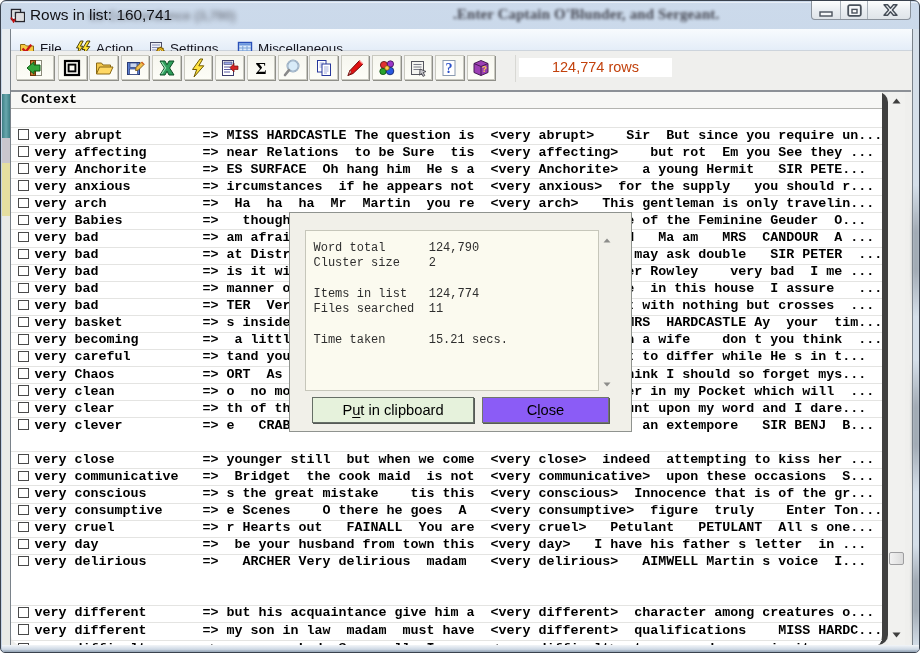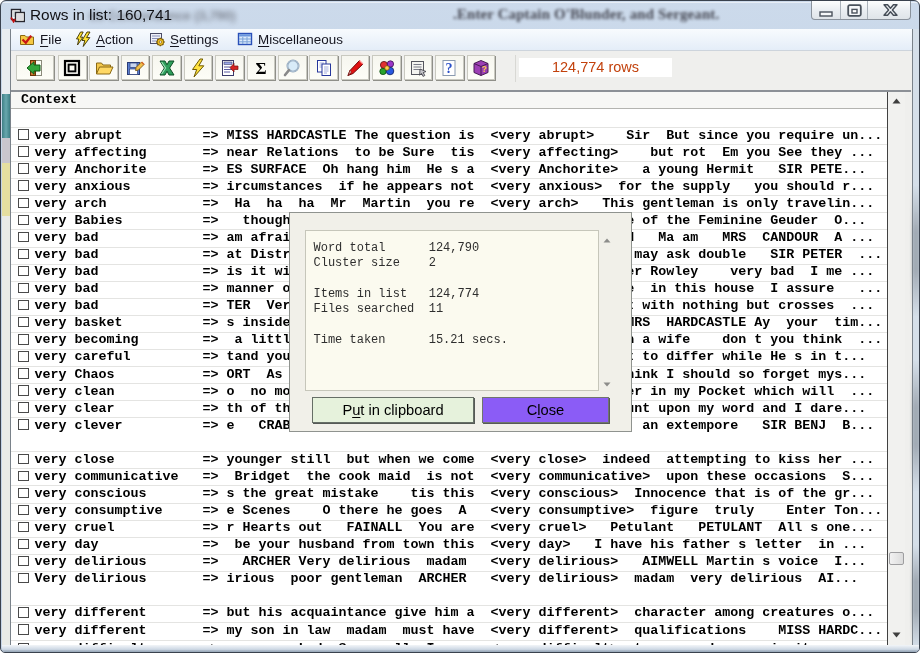--- a/index.html
+++ b/index.html
@@ -19,34 +19,34 @@
   border-radius:0 0 4px 4px; }
 #caps .cseg { position:absolute; top:0; height:100%; display:flex; align-items:center; justify-content:center; }
 #cmin { left:0; width:29px; border-right:1px solid #aab2ba; }
 #cmax { left:29px; width:27px; border-right:1px solid #aab2ba; }
 #ccls { left:56px; width:44px; }
 #cmin svg { margin-top:7px; }
 
 #client { position:absolute; left:9px; top:28px; width:902px; height:616px; background:#efefed; }
 #menubar { position:absolute; left:0; top:0; width:100%; height:22px;
   background:linear-gradient(#f8fbfe,#e4edf8); border-bottom:1px solid #cdd4dc; }
-.mitem { position:absolute; top:1px; height:18px; display:flex; align-items:center; }
+.mitem { position:absolute; top:10px; height:18px; display:flex; align-items:center; }
 .mitem svg { margin-right:5px; }
 .mitem span { font-size:13.4px; color:#14141e; }
 #menubar u { text-decoration:underline; text-underline-offset:2px; }
 #toolbar { position:absolute; left:0; top:22px; width:100%; height:40px; background:#efefed; }
 .tbtn { position:absolute; top:4px; height:25px; background:linear-gradient(#f6f6ef,#fdfdf7);
   border:1px solid #c9c9c0; box-shadow:1px 1px 0 #8f8f89; display:flex; align-items:center; justify-content:center; }
 #vsep { position:absolute; left:505px; top:4px; width:1px; height:27px; background:#d8d8d4; }
 #rowsbox { position:absolute; left:509px; top:7px; width:153px; height:19px; background:#fff;
   font-size:14.5px; color:#c2410c; text-align:center; line-height:19px; }
 
 #content { position:absolute; left:0; top:61px; width:100%; height:555px; overflow:hidden; }
 #ptop { position:absolute; left:1px; top:0px; width:900px; height:1.5px; background:#8c9096; }
-#list { position:absolute; left:1px; top:1.5px; width:877px; height:553.5px; background:#fff; border-right:1px solid #404040; }
+#list { position:absolute; left:1px; top:1.5px; width:877px; height:553.5px; background:#fff; border-right:6px solid #404040;border-radius:10px; }
 #hdr { position:absolute; left:0; top:0; width:100%; height:17.5px; background:#f7f7f5; border-bottom:1px solid #b4b4b0;
   font:bold 13.3333px "Liberation Mono",monospace; line-height:16.5px; }
 #hdr span { position:absolute; left:10px; }
 .row { position:absolute; left:0; width:100%; height:17.07px; border-top:1px solid #e4e4e2; }
 .cb { position:absolute; left:7px; top:1.2px; width:10.5px; height:10.5px; background:#fff; border:1.5px solid #4a4a4a; }
 .rt { position:absolute; left:23.5px; top:-1.5px; white-space:pre; font:bold 13.3333px "Liberation Mono",monospace;
   line-height:17.07px; color:#000; }
 
 #sbar { position:absolute; left:878px; top:1.5px; width:17px; height:553.5px; background:#f1f1ef; }
 #sbar .arr { position:absolute; left:0; width:100%; text-align:center; line-height:0; }
@@ -362,24 +362,20 @@
             <span class="rt">very cruel           =&gt; r Hearts out   FAINALL  You are  &lt;very cruel&gt;   Petulant   PETULANT  All s one...</span>
           </div>
           <div class="row" style="top:445.18px">
             <span class="cb"></span>
             <span class="rt">very day             =&gt;  be your husband from town this  &lt;very day&gt;   I have his father s letter  in ...</span>
           </div>
           <div class="row" style="top:462.24px">
             <span class="cb"></span>
             <span class="rt">very delirious       =&gt;   ARCHER Very delirious  madam   &lt;very delirious&gt;   AIMWELL Martin s voice  I...</span>
           </div>
-          <div class="row" style="top:479.31px">
-            <span class="cb"></span>
-            <span class="rt">Very delirious       =&gt; irious  poor gentleman  ARCHER   &lt;very delirious&gt;  madam  very delirious  AI...</span>
-          </div>
           <div class="row" style="top:513.44px">
             <span class="cb"></span>
             <span class="rt">very different       =&gt; but his acquaintance give him a  &lt;very different&gt;  character among creatures o...</span>
           </div>
           <div class="row" style="top:530.51px">
             <span class="cb"></span>
             <span class="rt">very different       =&gt; my son in law  madam  must have  &lt;very different&gt;  qualifications    MISS HARDC...</span>
           </div>
           <div class="row" style="top:548.98px">
             <span class="cb"></span>

